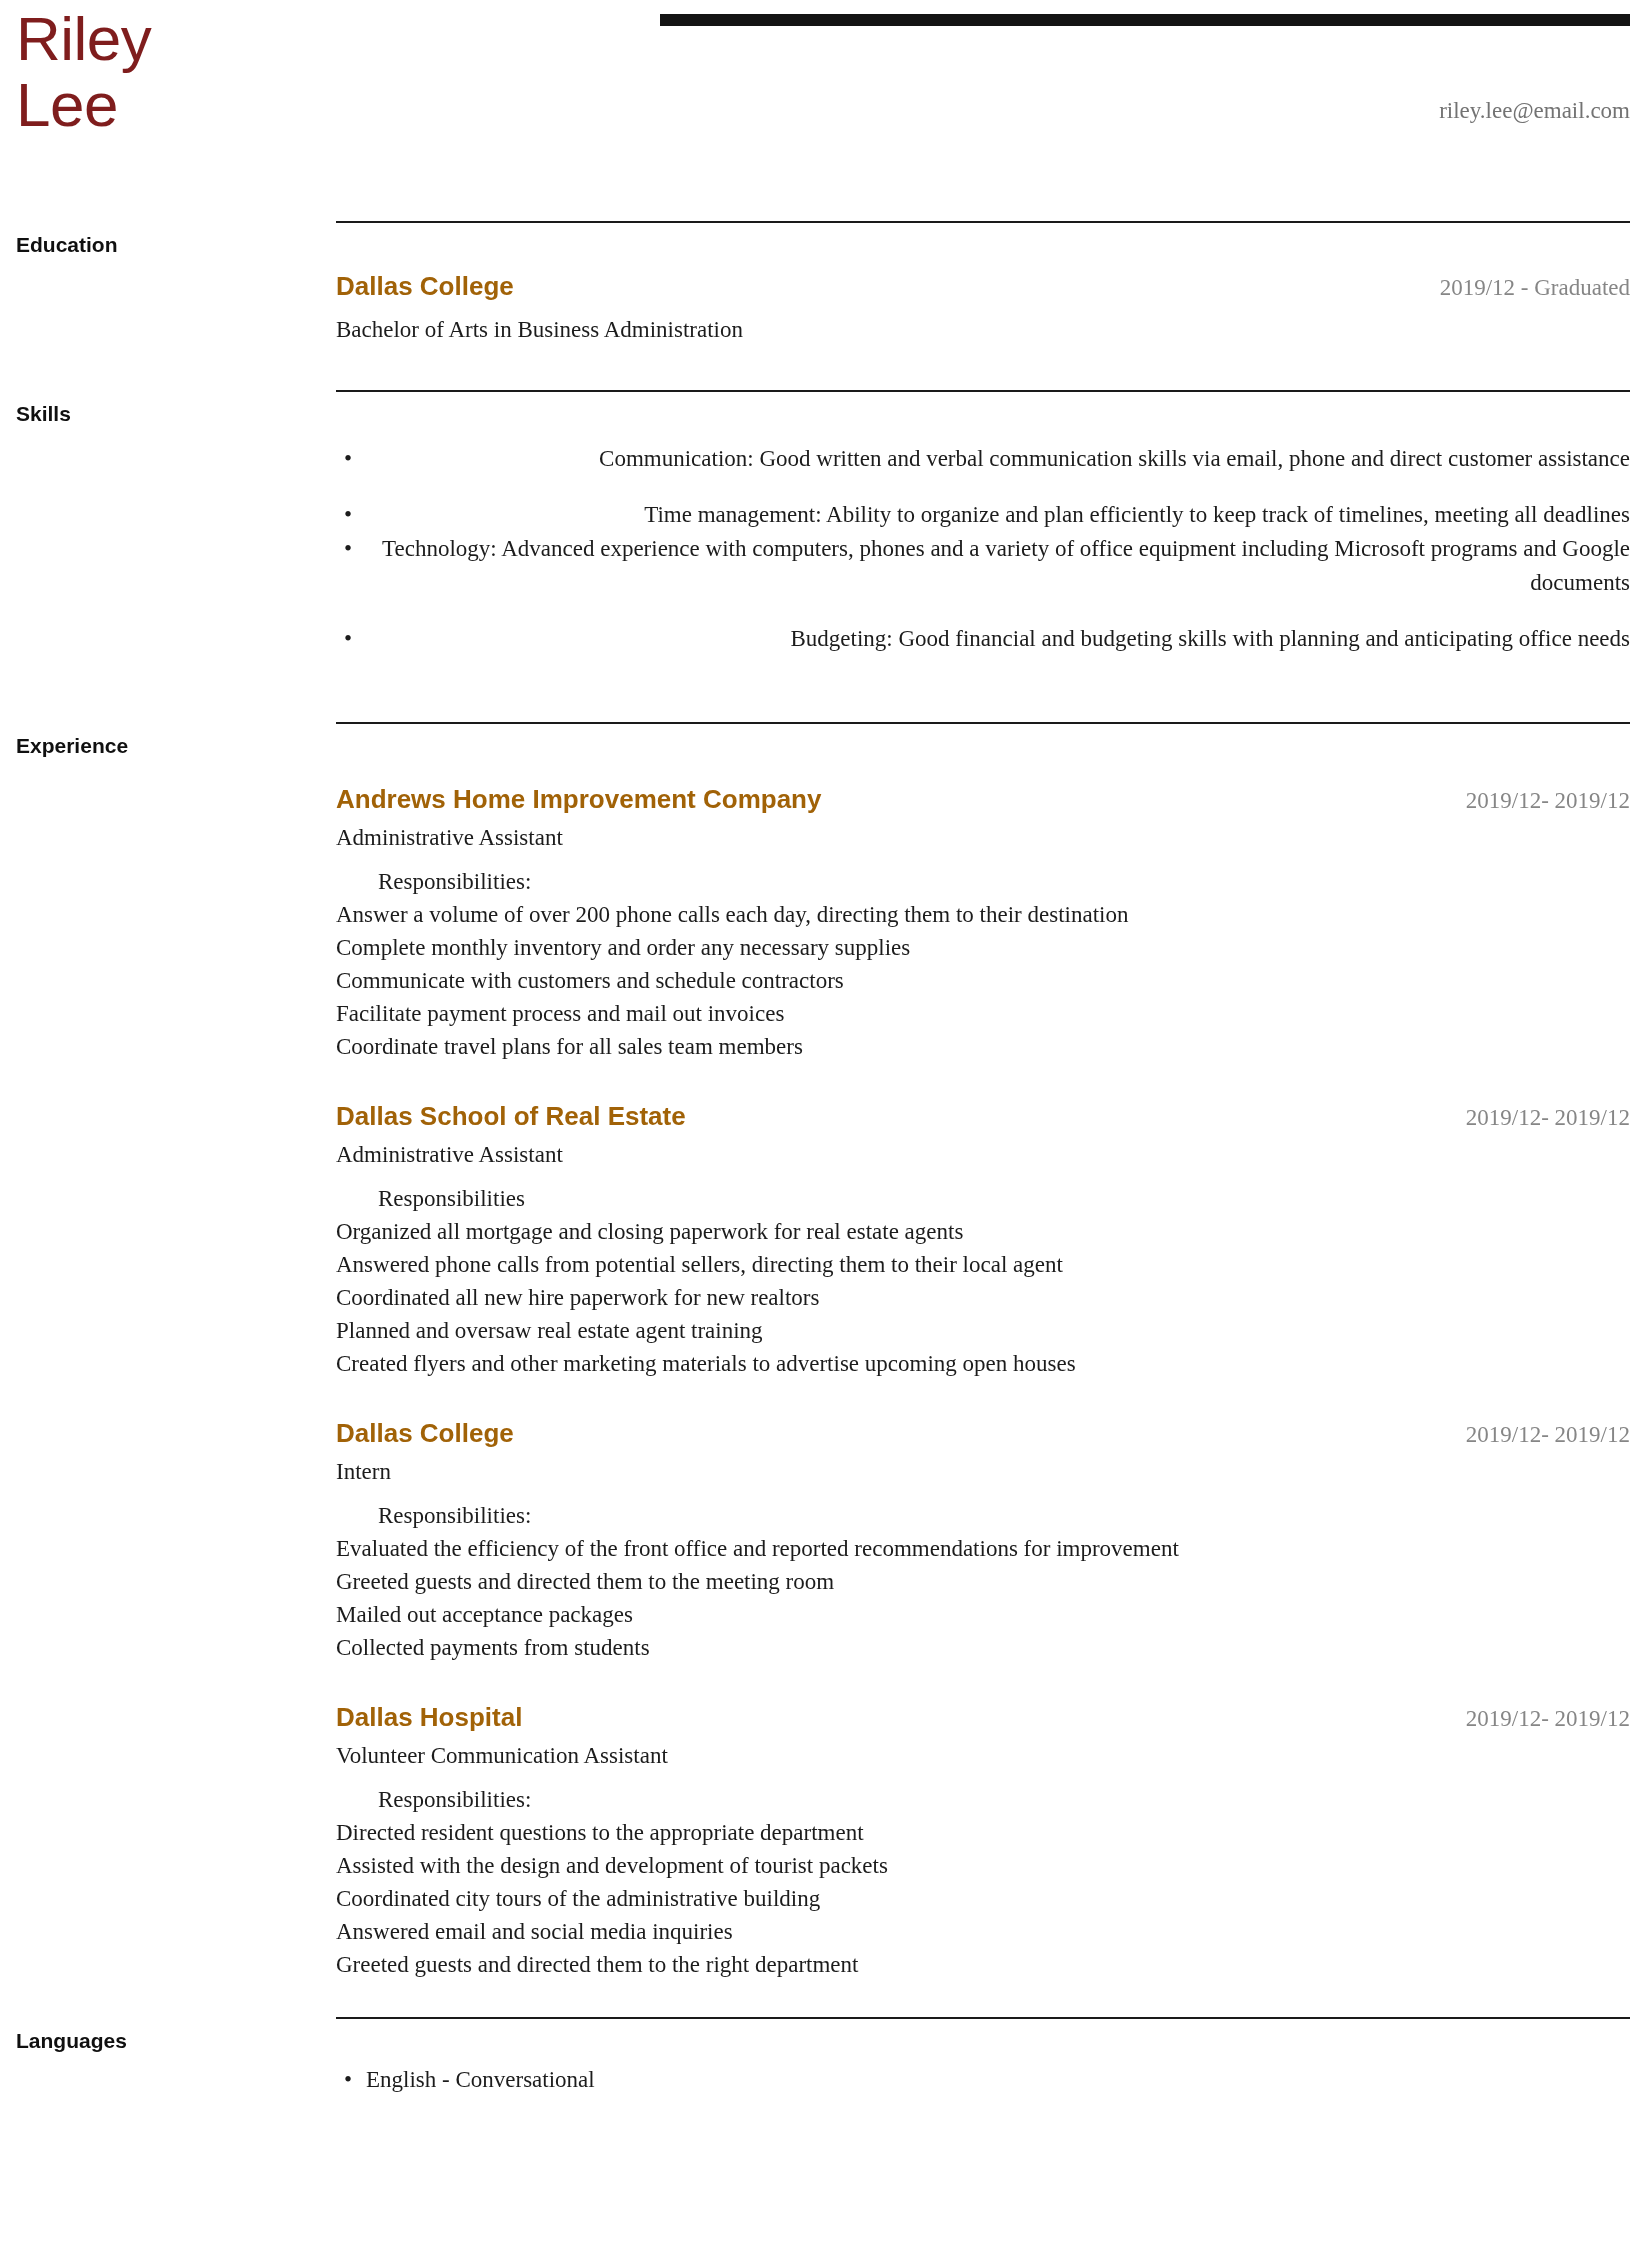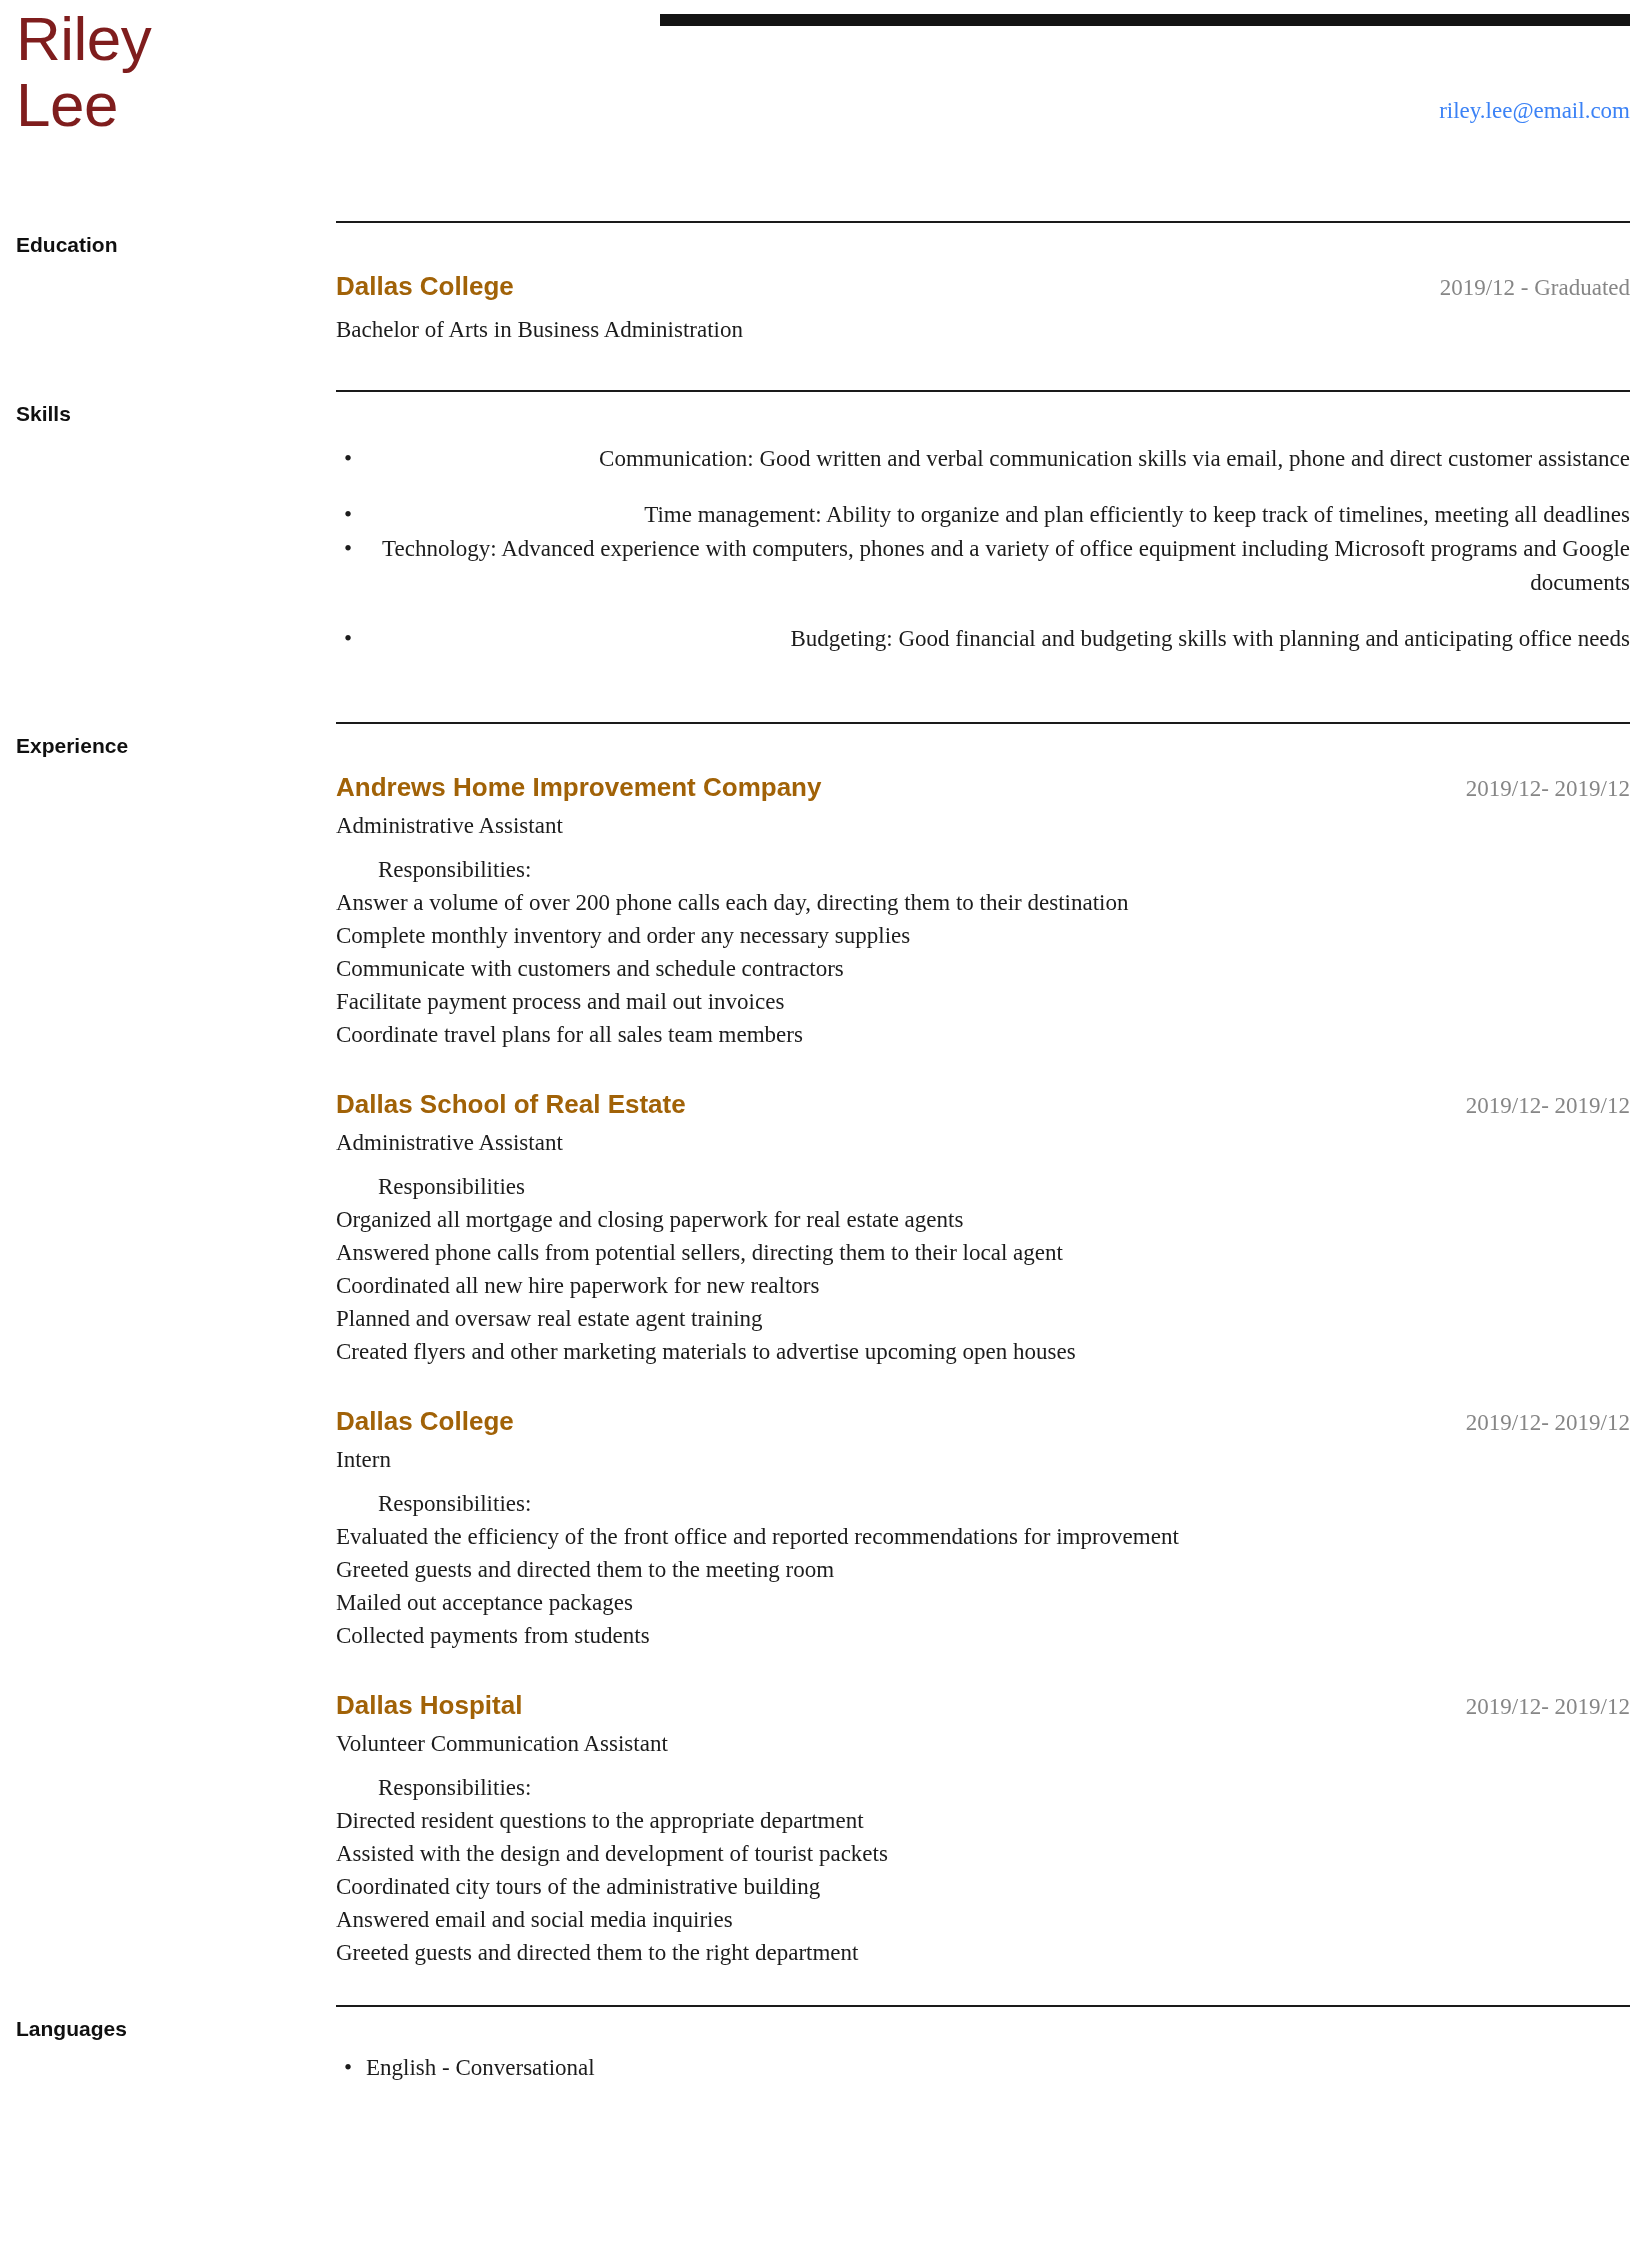--- a/index.html
+++ b/index.html
@@ -20,21 +20,21 @@
     font-family:"Liberation Sans", sans-serif;
     font-weight:400; font-size:62px; line-height:66px;
     color:#7f1d1d; letter-spacing:-0.5px;
   }
   .accent-bar {
     position:absolute; left:660px; right:20px; top:14px; height:12px;
     background:#141414;
   }
   .email {
     position:absolute; right:20px; top:98px;
-    font-size:23px; color:#3b82f6;
+    font-size:23px; color:#737373;
   }
 
   
   .section { display:grid; grid-template-columns:336px 1fr; padding-right:20px; }
   .section-label {
     font-family:"Liberation Sans", sans-serif;
     font-weight:700; font-size:21px; color:#101010;
     padding-left:16px; padding-top:12px;
   }
   .section-content { min-width:0; }
@@ -58,21 +58,21 @@
     font-size:23px; line-height:34px; margin-bottom:22px;
   }
   ul.bullets li::before {
     content:"\2022"; position:absolute; left:8px; top:0;
     color:#1c1c1c;
   }
   ul.bullets li:last-child { margin-bottom:0; }
   ul.bullets.full { margin-top:22px; }
 
   
-  .exp-wrap { padding-top:46px; }
+  .exp-wrap { padding-top:58px; }
   .job { margin-bottom:36px; }
   .job-head-row { display:flex; justify-content:space-between; align-items:baseline; }
   .job-title { font-size:23px; line-height:32px; margin-top:4px; margin-bottom:12px; }
   .resp-label { font-size:23px; line-height:32px;margin-left:42px; }
   .duty { font-size:23px; line-height:33px; }
 
   
   .lang-wrap { padding-top:44px; }
 </style>
 </head>

